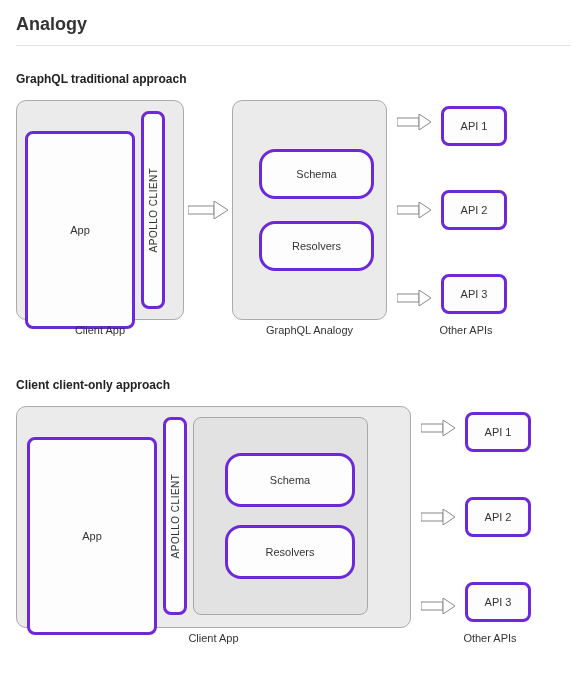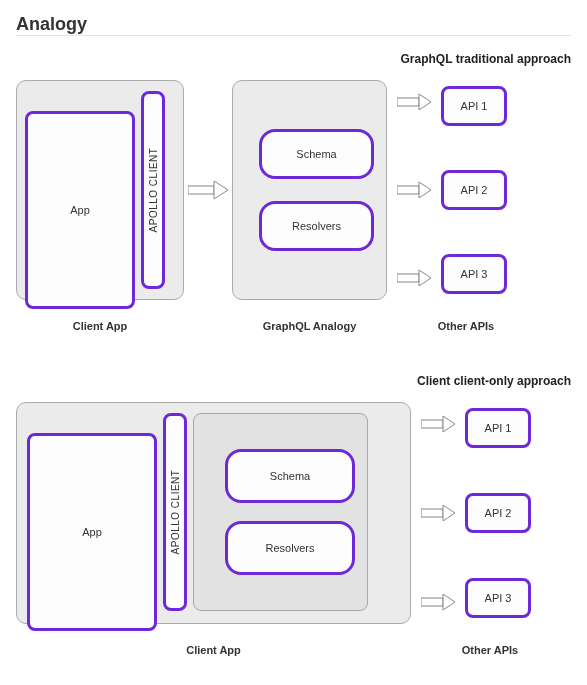--- a/index.html
+++ b/index.html
@@ -7,28 +7,28 @@
     font-family: -apple-system, BlinkMacSystemFont, "Segoe UI", Arial, sans-serif;
     background: #fff;
     width: 587px;
     padding: 14px 16px 20px 16px;
     color: #333;
   }
   .heading {
     font-size: 18px;
     font-weight: 600;
     color: #333;
-    padding-bottom: 0;
+    padding-bottom: 10px;
     border-bottom: 1px solid #e3e3e3;
-    margin-bottom: 16px;
+    margin-bottom: 26px;
   }
   .section-title {
     font-size: 12px;
     font-weight: 700;
-    text-align: right;
+    text-align: left;
     color: #222;
     margin-bottom: 14px;
   }
   .diagram {
     position: relative;
     width: 555px;
     margin-bottom: 10px;
   }
   .row {
     display: flex;
@@ -105,24 +105,23 @@
   .arrow svg { display: block; }
   .arrows-col {
     display: flex;
     flex-direction: column;
     justify-content: space-between;
     height: 220px;
     padding: 14px 0;
   }
   .labels-row {
     display: flex;
-    margin-top: 20px;
+    margin-top: 4px;
     font-size: 11px;
     color: #333;
-    font-weight: bold;
   }
   
   .client2 {
     width: 395px;
     height: 222px;
     padding: 10px;
     gap: 6px;
   }
   .client2 .app-box { width: 130px; height: 198px; margin-right: 0; }
   .client2 .vert-box { height: 198px; }

